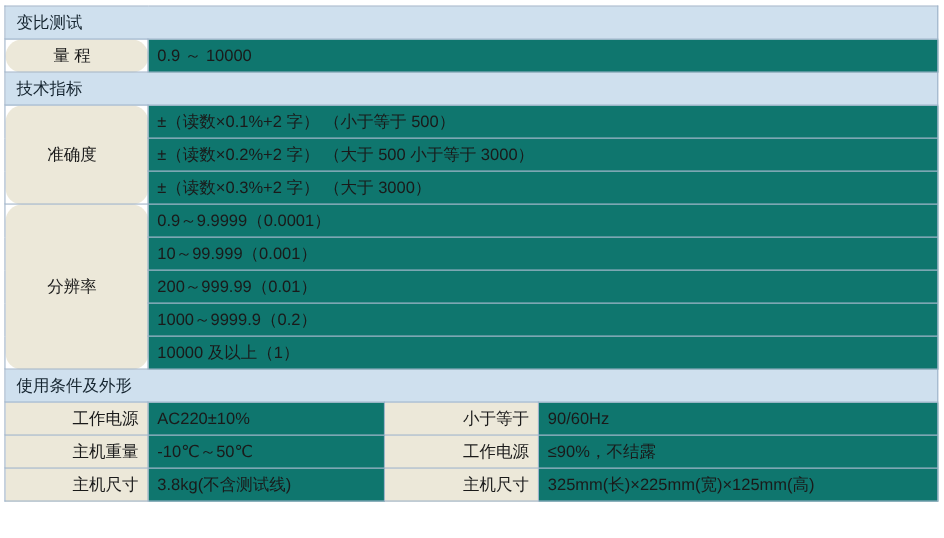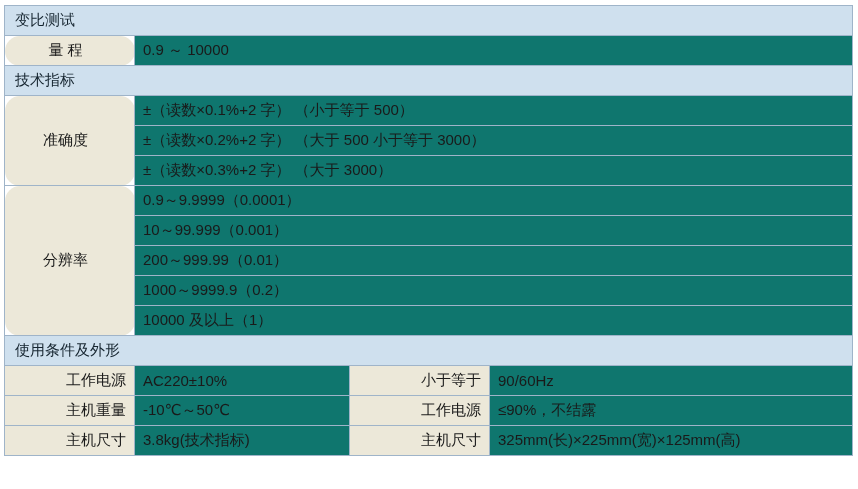--- a/index.html
+++ b/index.html
@@ -117,18 +117,18 @@
 
   <tr>
     <td class="label-cell">主机重量</td>
     <td class="value-cell">-10℃～50℃</td>
     <td class="label-cell">工作电源</td>
     <td class="value-cell">≤90%，不结露</td>
   </tr>
 
   <tr>
     <td class="label-cell">主机尺寸</td>
-    <td class="value-cell">3.8kg(技术指标)</td>
+    <td class="value-cell">3.8kg(不含测试线)</td>
     <td class="label-cell">主机尺寸</td>
     <td class="value-cell">325mm(长)×225mm(宽)×125mm(高)</td>
   </tr>
 </tbody>
   </table>
 
 </body></html>

